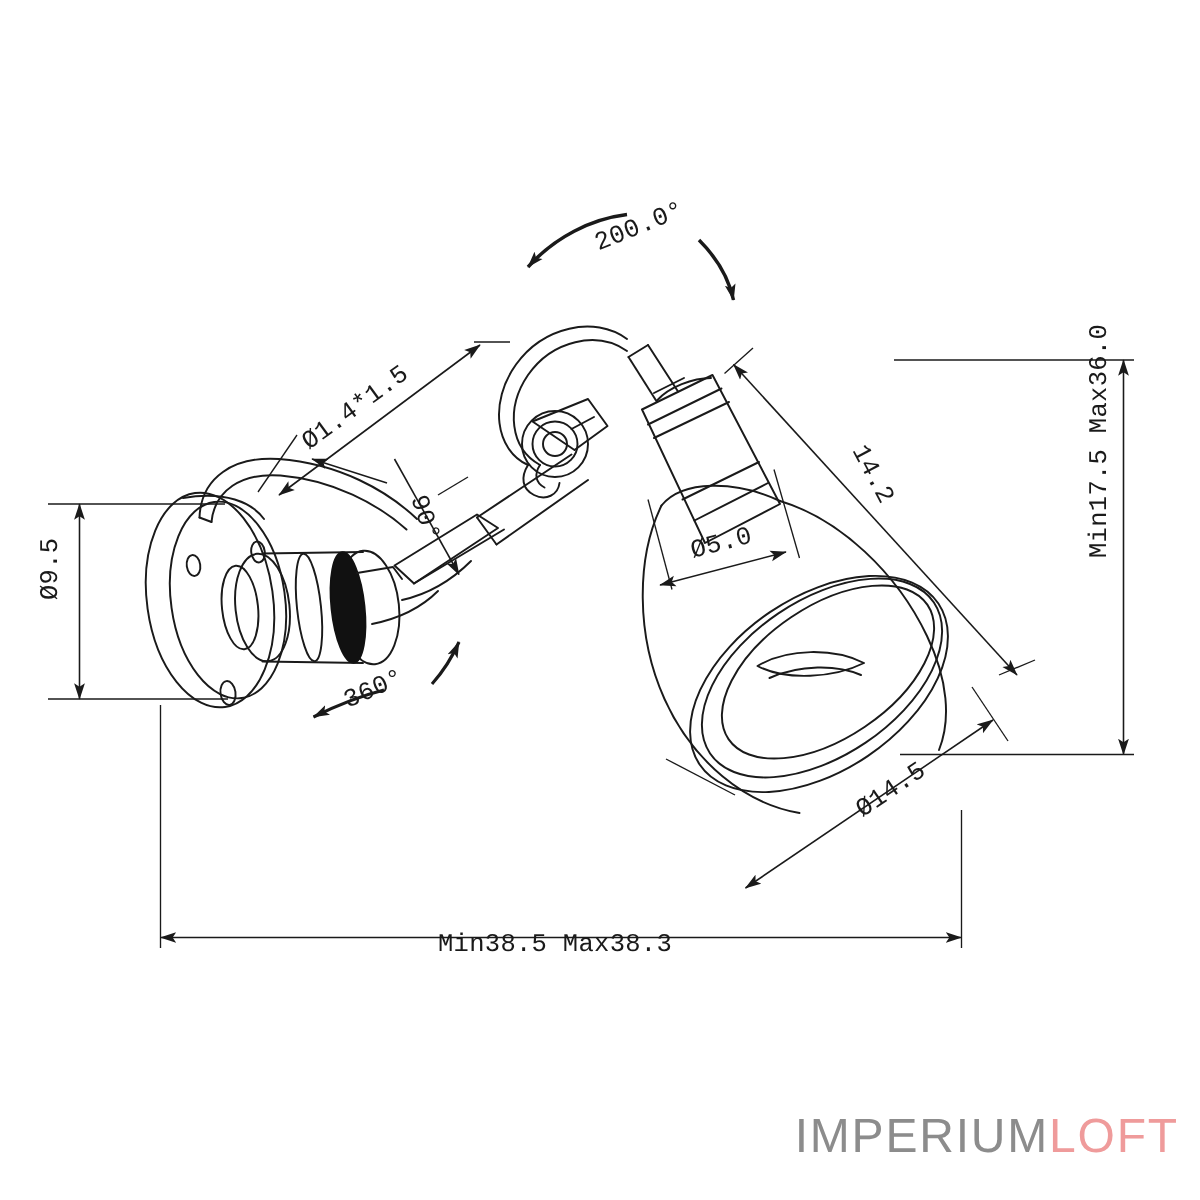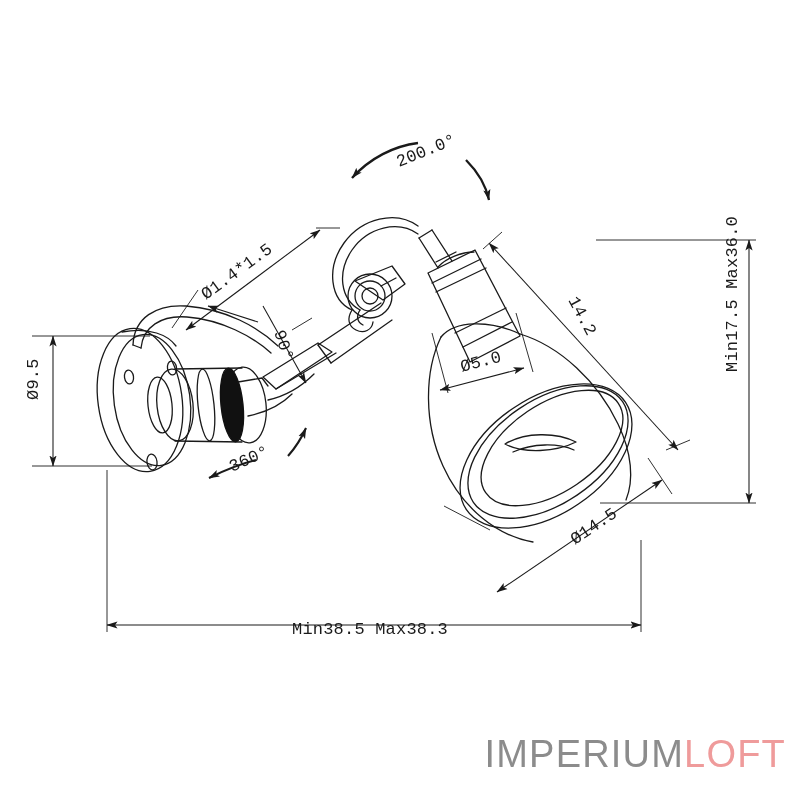--- a/index.html
+++ b/index.html
@@ -30,21 +30,21 @@
     font-family: "Liberation Mono", "DejaVu Sans Mono", monospace;
     font-size: 17px;
     fill: #1a1a1a;
     letter-spacing: 0.2px;
   }
   .watermark {
     position: absolute;
     right: 14px;
     bottom: 24px;
     font-family: "Liberation Sans", sans-serif;
-    font-size: 38px;
+    font-size: 32px;
     font-weight: 300;
     letter-spacing: 1.2px;
     white-space: nowrap;
     user-select: none;
   }
   .wm-a { color: #8c8c8c; }
   .wm-b { color: #ef9b9b; }
 </style>
 </head>
 <body>

